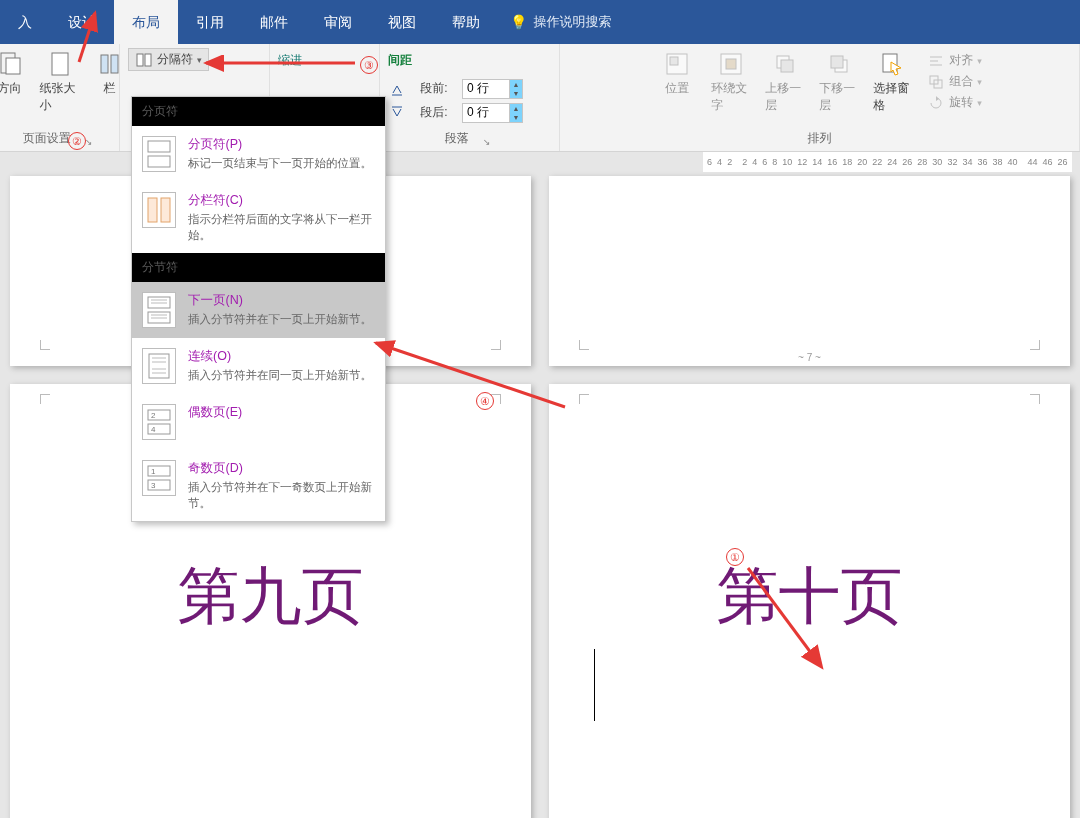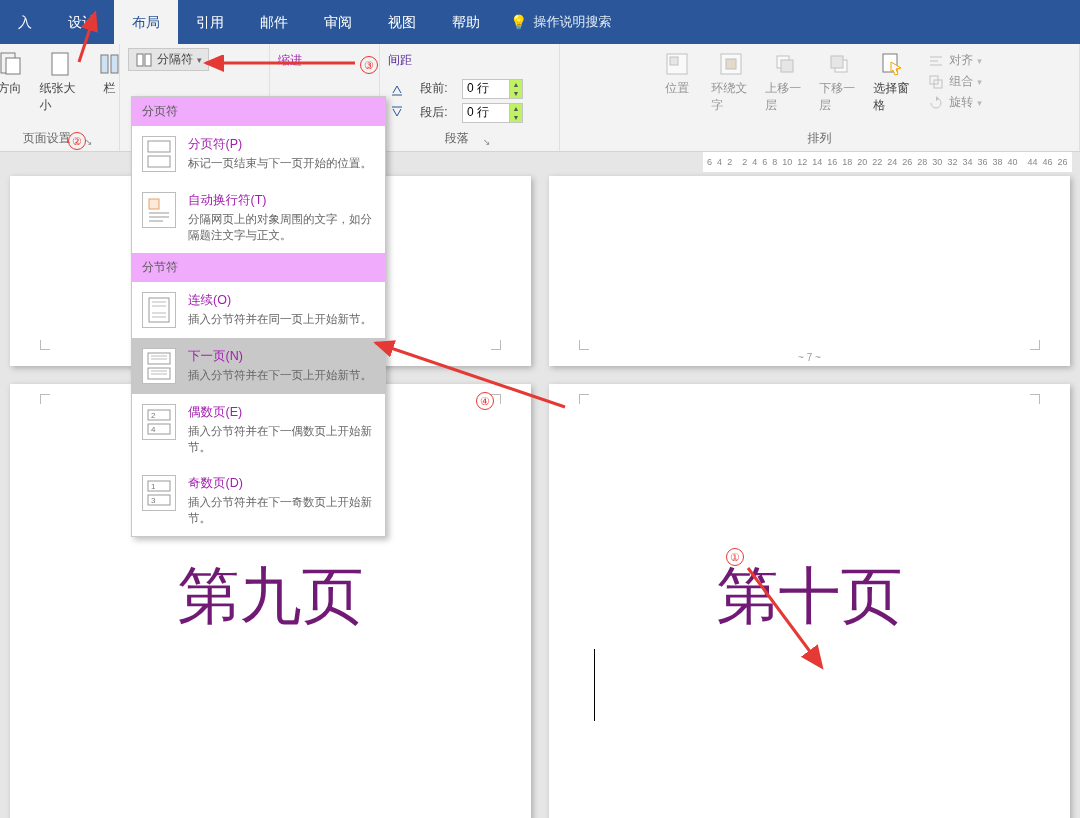--- a/index.html
+++ b/index.html
@@ -95,21 +95,21 @@
     align-items: center;
     gap: 4px;
     font-size: 12px;
     color: #444;
   }
   .spinner-row .label { width: 48px; text-align: center; }
   .spinner {
     display: flex;
     align-items: center;
     border: 1px solid #c5c5c5;
-    background: #bef264;
+    background: #7dd3fc;
     height: 20px;
   }
   .spinner input {
     border: none; width: 46px; height: 18px; padding: 0 4px;
     font-size: 12px; outline: none;
   }
   .spinner .arrows {
     display: flex; flex-direction: column; border-left: 1px solid #c5c5c5;
   }
   .spinner .arrows span {
@@ -137,21 +137,21 @@
     position: absolute;
     top: 52px;
     left: 131px;
     width: 255px;
     background: #fff;
     border: 1px solid #c8c8c8;
     box-shadow: 3px 3px 6px rgba(0,0,0,0.25);
     z-index: 100;
   }
   .breaks-menu .section-label {
-    background: #f0abfc;
+    background: #000000;
     color: #5a5a5a;
     font-size: 12px;
     padding: 6px 10px;
   }
   .menu-item {
     display: flex;
     padding: 10px 10px;
     gap: 12px;
     cursor: pointer;
   }
@@ -319,25 +319,25 @@
             <rect x="1" y="1" width="6" height="12" fill="#fff" stroke="#7a7a7a"></rect>
             <rect x="9" y="1" width="6" height="12" fill="#fff" stroke="#7a7a7a"></rect>
           </svg>
       </span>
       <span>分隔符</span>
       <span style="font-size:9px;color:#666;">▾</span>
     </div>
   </div>
 
   <div class="ribbon-group" style="width:110px;align-items:flex-start;">
-    <div style="padding-top:4px;color:#a21caf;">缩进</div>
+    <div style="padding-top:4px;color:#0f766e;">缩进</div>
   </div>
 
   <div class="ribbon-group" style="width:180px;align-items:flex-start;">
-    <div style="color:#4c1d95;padding-top:4px;">间距</div>
+    <div style="color:#15803d;padding-top:4px;font-weight:bold;">间距</div>
     <div class="indent-spacing" style="padding-top:4px;">
       <div class="spinner-row">
         <span class="small-ico">
           <svg width="14" height="14">
               <path d="M3 11 L7 4 L11 11" fill="none" stroke="#2b579a"></path>
               <line x1="2" y1="13" x2="12" y2="13" stroke="#2b579a"></line>
             </svg>
         </span>
         <span class="label">段前:</span>
         <div class="spinner">
@@ -464,53 +464,35 @@
             <rect x="3" y="2" width="22" height="11" fill="#fff" stroke="#999"></rect>
             <rect x="3" y="17" width="22" height="11" fill="#fff" stroke="#999"></rect>
           </svg>
         </div>
       <div class="mi-text">
         <div class="mi-title">分页符(P)</div>
         <div class="mi-desc">标记一页结束与下一页开始的位置。</div>
       </div>
     </div>
 
-
     <div class="menu-item">
       <div class="mi-icon">
           <svg width="28" height="30">
-            <rect x="4" y="4" width="10" height="10" fill="#fde9d9" stroke="#e2a36a"></rect>
-            <line x1="4" y1="18" x2="24" y2="18" stroke="#999"></line>
-            <line x1="4" y1="22" x2="24" y2="22" stroke="#999"></line>
-            <line x1="4" y1="26" x2="18" y2="26" stroke="#999"></line>
+            <rect x="3" y="3" width="9" height="24" fill="#fde9d9" stroke="#e2a36a"></rect>
+            <rect x="16" y="3" width="9" height="24" fill="#fde9d9" stroke="#e2a36a"></rect>
           </svg>
         </div>
       <div class="mi-text">
-        <div class="mi-title">自动换行符(T)</div>
-        <div class="mi-desc">分隔网页上的对象周围的文字，如分隔题注文字与正文。</div>
-      </div>
-    </div>
+        <div class="mi-title">分栏符(C)</div>
+        <div class="mi-desc">指示分栏符后面的文字将从下一栏开始。</div>
+      </div>
+    </div>
+
 
     <div class="section-label">分节符</div>
-
-    <div class="menu-item">
-      <div class="mi-icon">
-          <svg width="28" height="30">
-            <rect x="4" y="3" width="20" height="24" fill="#fff" stroke="#999"></rect>
-            <line x1="7" y1="7" x2="21" y2="7" stroke="#bbb"></line>
-            <line x1="7" y1="11" x2="21" y2="11" stroke="#bbb"></line>
-            <line x1="7" y1="18" x2="21" y2="18" stroke="#bbb"></line>
-            <line x1="7" y1="22" x2="21" y2="22" stroke="#bbb"></line>
-          </svg>
-        </div>
-      <div class="mi-text">
-        <div class="mi-title">连续(O)</div>
-        <div class="mi-desc">插入分节符并在同一页上开始新节。</div>
-      </div>
-    </div>
 
     <div class="menu-item highlight">
       <div class="mi-icon">
           <svg width="28" height="30">
             <rect x="3" y="2" width="22" height="11" fill="#fff" stroke="#999"></rect>
             <line x1="6" y1="5" x2="22" y2="5" stroke="#bbb"></line>
             <line x1="6" y1="8" x2="22" y2="8" stroke="#bbb"></line>
             <rect x="3" y="17" width="22" height="11" fill="#fff" stroke="#999"></rect>
             <line x1="6" y1="20" x2="22" y2="20" stroke="#bbb"></line>
             <line x1="6" y1="23" x2="22" y2="23" stroke="#bbb"></line>
@@ -518,29 +500,44 @@
         </div>
       <div class="mi-text">
         <div class="mi-title">下一页(N)</div>
         <div class="mi-desc">插入分节符并在下一页上开始新节。</div>
       </div>
     </div>
 
     <div class="menu-item">
       <div class="mi-icon">
           <svg width="28" height="30">
+            <rect x="4" y="3" width="20" height="24" fill="#fff" stroke="#999"></rect>
+            <line x1="7" y1="7" x2="21" y2="7" stroke="#bbb"></line>
+            <line x1="7" y1="11" x2="21" y2="11" stroke="#bbb"></line>
+            <line x1="7" y1="18" x2="21" y2="18" stroke="#bbb"></line>
+            <line x1="7" y1="22" x2="21" y2="22" stroke="#bbb"></line>
+          </svg>
+        </div>
+      <div class="mi-text">
+        <div class="mi-title">连续(O)</div>
+        <div class="mi-desc">插入分节符并在同一页上开始新节。</div>
+      </div>
+    </div>
+
+    <div class="menu-item">
+      <div class="mi-icon">
+          <svg width="28" height="30">
             <rect x="3" y="3" width="22" height="10" fill="#fff" stroke="#999"></rect>
             <text x="6" y="11" font-size="8" fill="#777">2</text>
             <rect x="3" y="17" width="22" height="10" fill="#fff" stroke="#999"></rect>
             <text x="6" y="25" font-size="8" fill="#777">4</text>
           </svg>
         </div>
       <div class="mi-text">
         <div class="mi-title">偶数页(E)</div>
-        <div class="mi-desc">插入分节符并在下一偶数页上开始新节。</div>
       </div>
     </div>
 
     <div class="menu-item">
       <div class="mi-icon">
           <svg width="28" height="30">
             <rect x="3" y="3" width="22" height="10" fill="#fff" stroke="#999"></rect>
             <text x="6" y="11" font-size="8" fill="#777">1</text>
             <rect x="3" y="17" width="22" height="10" fill="#fff" stroke="#999"></rect>
             <text x="6" y="25" font-size="8" fill="#777">3</text>

